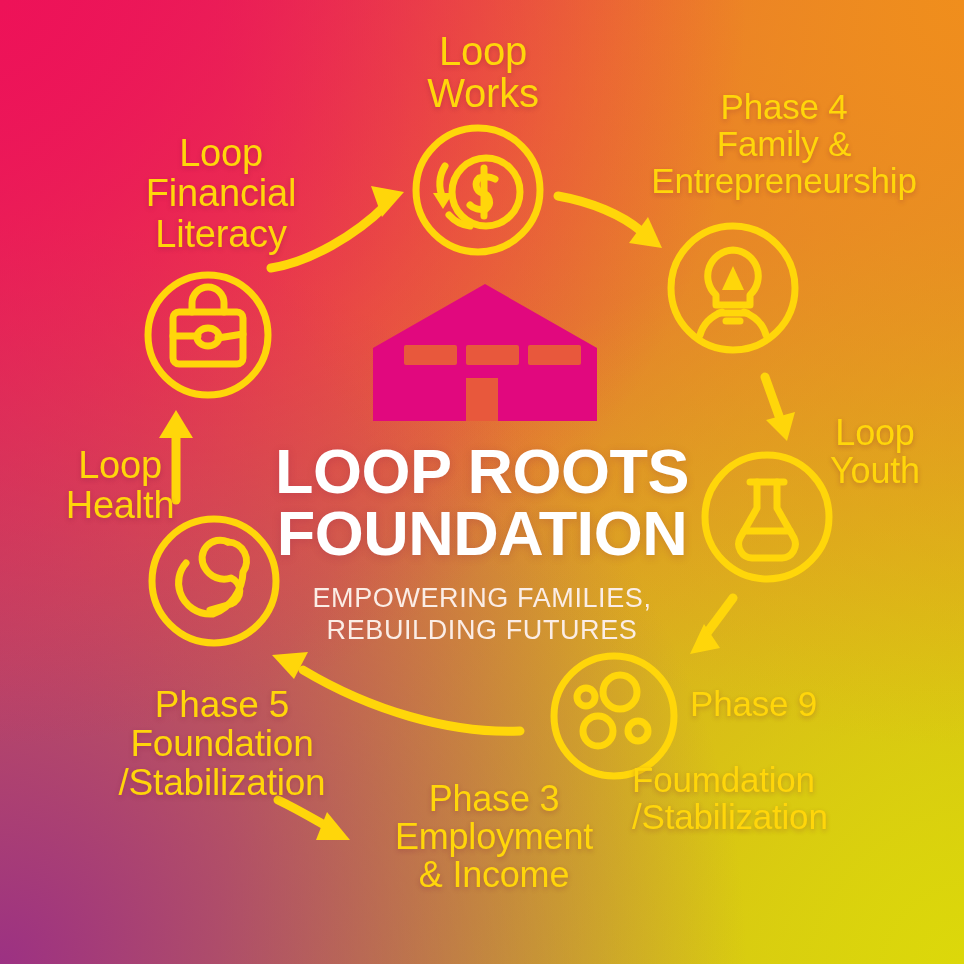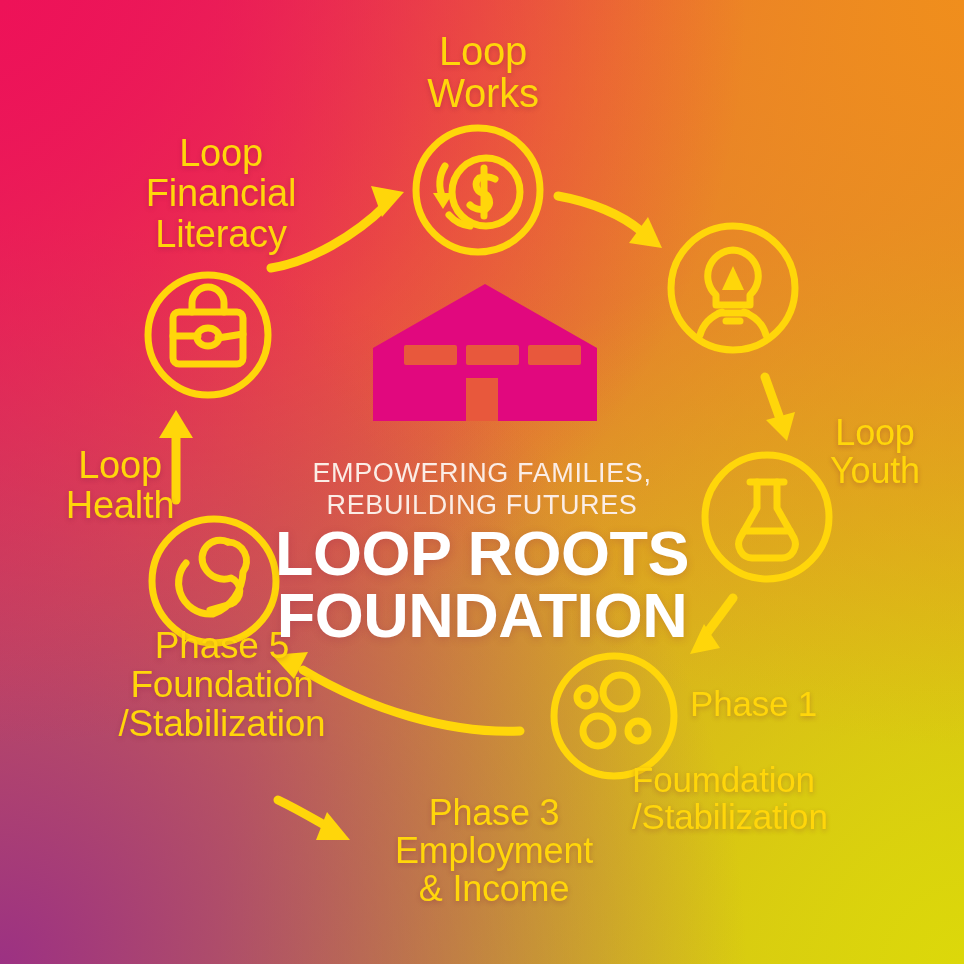--- a/index.html
+++ b/index.html
@@ -54,22 +54,22 @@
     letter-spacing: -0.2px;
     text-shadow: 0 2px 5px rgba(120,20,60,0.28);
     white-space: pre-line;
   }
   .lbl-fin   { left: 96px;  top: 133px; width: 250px; text-align: center; font-size: 38px; }
   .lbl-works { left: 378px; top: 30px;  width: 210px; text-align: center; font-size: 40px; }
   .lbl-p4    { left: 618px; top: 88px;  width: 332px; text-align: center; font-size: 35px; }
   .lbl-youth { left: 800px; top: 414px; width: 150px; text-align: center; font-size: 36px; }
   .lbl-p1    { left: 690px; top: 685px; width: 200px; text-align: left;   font-size: 35px; }
   .lbl-f1    { left: 632px; top: 761px; width: 300px; text-align: left;   font-size: 35px; }
-  .lbl-p3    { left: 360px; top: 780px; width: 268px; text-align: center; font-size: 36px; margin-top: 14px; }
-  .lbl-p5    { left: 72px;  top: 626px; width: 300px; text-align: center; font-size: 37px; }
+  .lbl-p3    { left: 360px; top: 780px; width: 268px; text-align: center; font-size: 36px; }
+  .lbl-p5    { left: 72px;  top: 685px; width: 300px; text-align: center; font-size: 37px; }
   .lbl-health{ left: 40px;  top: 445px; width: 160px; text-align: center; font-size: 38px; }
 
   
   #brand {
     position: absolute;
     left: 0;
     top: 440px;
     width: 964px;
     text-align: center;
     pointer-events: none;
@@ -191,34 +191,37 @@
       <path class="arrow" d="M 176 500 L 176 434"></path>
       <path class="arrow-head" d="M 176 410 L 159 438 L 193 438 Z"></path>
     </g>
   </svg>
 
   <div class="label lbl-fin">Loop
 Financial
 Literacy</div>
   <div class="label lbl-works">Loop
 Works</div>
+  <div class="label lbl-p4">Phase 4
+Family &amp;
+Entrepreneurship</div>
   <div class="label lbl-youth">Loop
 Youth</div>
-  <div class="label lbl-p1">Phase 1</div>
+  <div class="label lbl-p1">Phase 9</div>
   <div class="label lbl-f1">Foumdation
 /Stabilization</div>
   <div class="label lbl-p3">Phase 3
 Employment
 &amp; Income</div>
   <div class="label lbl-p5">Phase 5
 Foundation
 /Stabilization</div>
   <div class="label lbl-health">Loop
 Health</div>
 
   <div id="brand">
+    <div id="brand-title">LOOP ROOTS
+FOUNDATION</div>
     <div id="brand-tagline">EMPOWERING FAMILIES,
 REBUILDING FUTURES</div>
-    <div id="brand-title">LOOP ROOTS
-FOUNDATION</div>
   </div>
 
 </div>
 
 </body></html>

